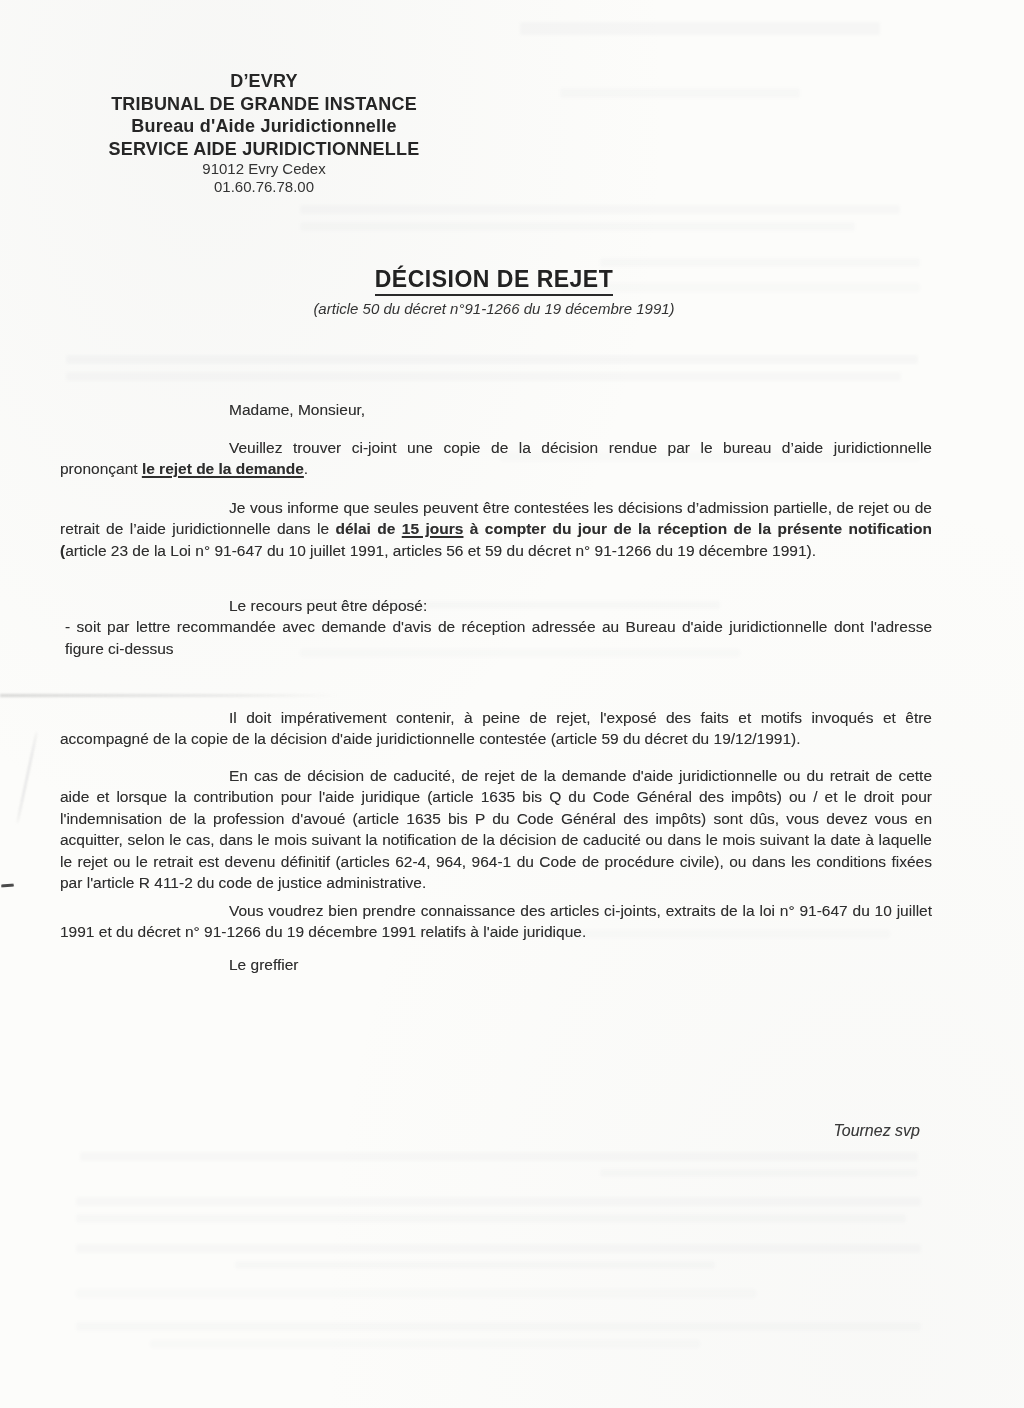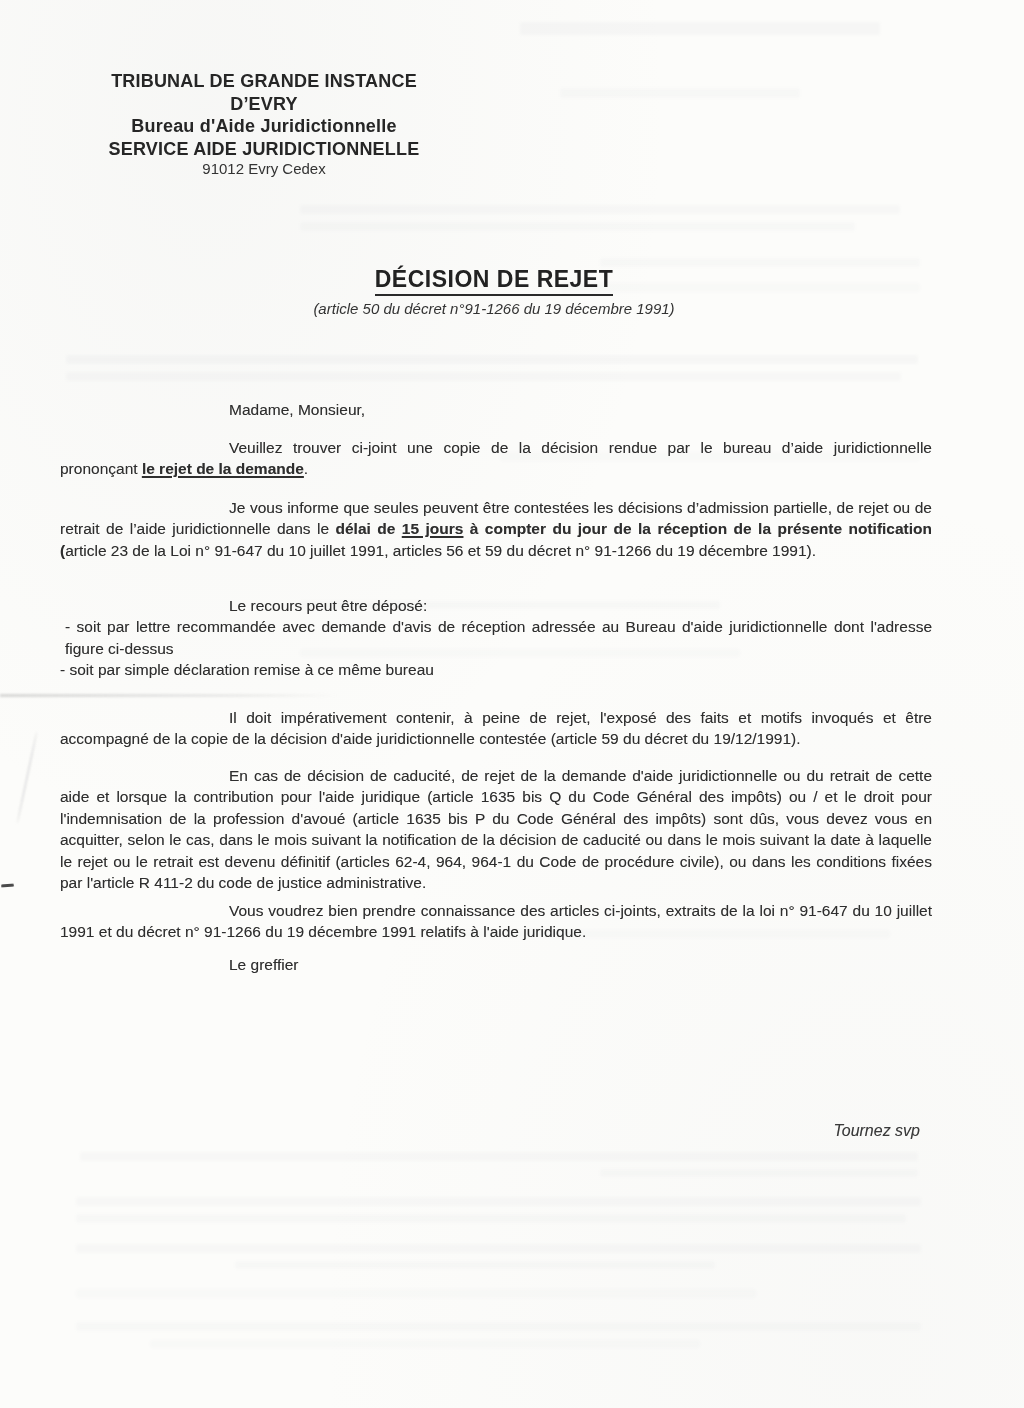--- a/index.html
+++ b/index.html
@@ -111,45 +111,45 @@
   <div class="ghost" style="left:235px; top:1261px; width:480px; height:8px; opacity:0.07;"></div>
   <div class="ghost" style="left:76px; top:1289px; width:680px; height:9px; opacity:0.06;"></div>
   <div class="ghost" style="left:76px; top:1322px; width:845px; height:9px; opacity:0.07;"></div>
   <div class="ghost" style="left:150px; top:1340px; width:550px; height:8px; opacity:0.06;"></div>
 
   <div class="crease"></div>
   <div class="edge-mark"></div>
   <div class="scratch"></div>
 
   <div class="letterhead">
+    <div class="big">D’EVRY</div>
     <div class="big">TRIBUNAL DE GRANDE INSTANCE</div>
-    <div class="big">D’EVRY</div>
     <div class="big">Bureau d'Aide Juridictionnelle</div>
     <div class="big">SERVICE AIDE JURIDICTIONNELLE</div>
     <div class="addr">91012 Evry Cedex</div>
+    <div class="addr">01.60.76.78.00</div>
   </div>
 
   <div class="title-wrap">
     <div><span class="doc-title">DÉCISION DE REJET</span></div>
     <div class="doc-subtitle">(article 50 du décret n°91-1266 du 19 décembre 1991)</div>
   </div>
 
   <div class="body-col">
 
     <p class="para noj" style="top:383px; text-indent:169px;">Madame, Monsieur,</p>
 
     <p class="para indent" style="top:421px;"><span>Veuillez trouver ci-joint une copie de la décision rendue par le bureau d’aide juridictionnelle prononçant </span><span class="b u">le rejet de la demande</span><span>.</span></p>
 
     <p class="para indent" style="top:481px;"><span>Je vous informe que seules peuvent être contestées les décisions d’admission partielle, de rejet ou de retrait de l’aide juridictionnelle dans le </span><span class="b">délai de </span><span class="b u">15 jours</span><span class="b"> à compter du jour de la réception de la présente notification (</span><span>article 23 de la Loi n° 91-647 du 10 juillet 1991, articles 56 et 59 du décret n° 91-1266 du 19 décembre 1991).</span></p>
 
     <p class="para noj" style="top:579px; text-indent:169px;">Le recours peut être déposé:</p>
 
     <div class="para" style="top:616px;">
       <span class="pad-dash">- soit par lettre recommandée avec demande d'avis de réception adressée au Bureau d'aide juridictionnelle dont l'adresse figure ci-dessus</span>
-      <span class="pad-dash" style="padding-left:0;">- soit par simple déclaration remise à ce même bureau</span>
     </div>
 
     <p class="para indent" style="top:691px;">Il doit impérativement contenir, à peine de rejet, l'exposé des faits et motifs invoqués et être accompagné de la copie de la décision d'aide juridictionnelle contestée (article 59 du décret du 19/12/1991).</p>
 
     <p class="para indent" style="top:749px;">En cas de décision de caducité, de rejet de la demande d'aide juridictionnelle ou du retrait de cette aide et lorsque la contribution pour l'aide juridique (article 1635 bis Q du Code Général des impôts) ou / et le droit pour l'indemnisation de la profession d'avoué (article 1635 bis P du Code Général  des impôts) sont dûs, vous devez vous en acquitter, selon le cas, dans le mois suivant la notification de la décision de caducité ou dans le mois suivant la date à laquelle le rejet ou le retrait est devenu définitif (articles 62-4, 964, 964-1 du Code de procédure civile), ou dans les conditions fixées par l'article R 411-2 du code de justice administrative.</p>
 
     <p class="para indent" style="top:884px;">Vous voudrez bien prendre connaissance des articles ci-joints, extraits de la loi n° 91-647 du 10 juillet 1991 et du décret n° 91-1266 du 19 décembre 1991 relatifs à l'aide juridique.</p>
 
     <p class="para noj" style="top:938px; text-indent:169px;">Le greffier</p>
 

